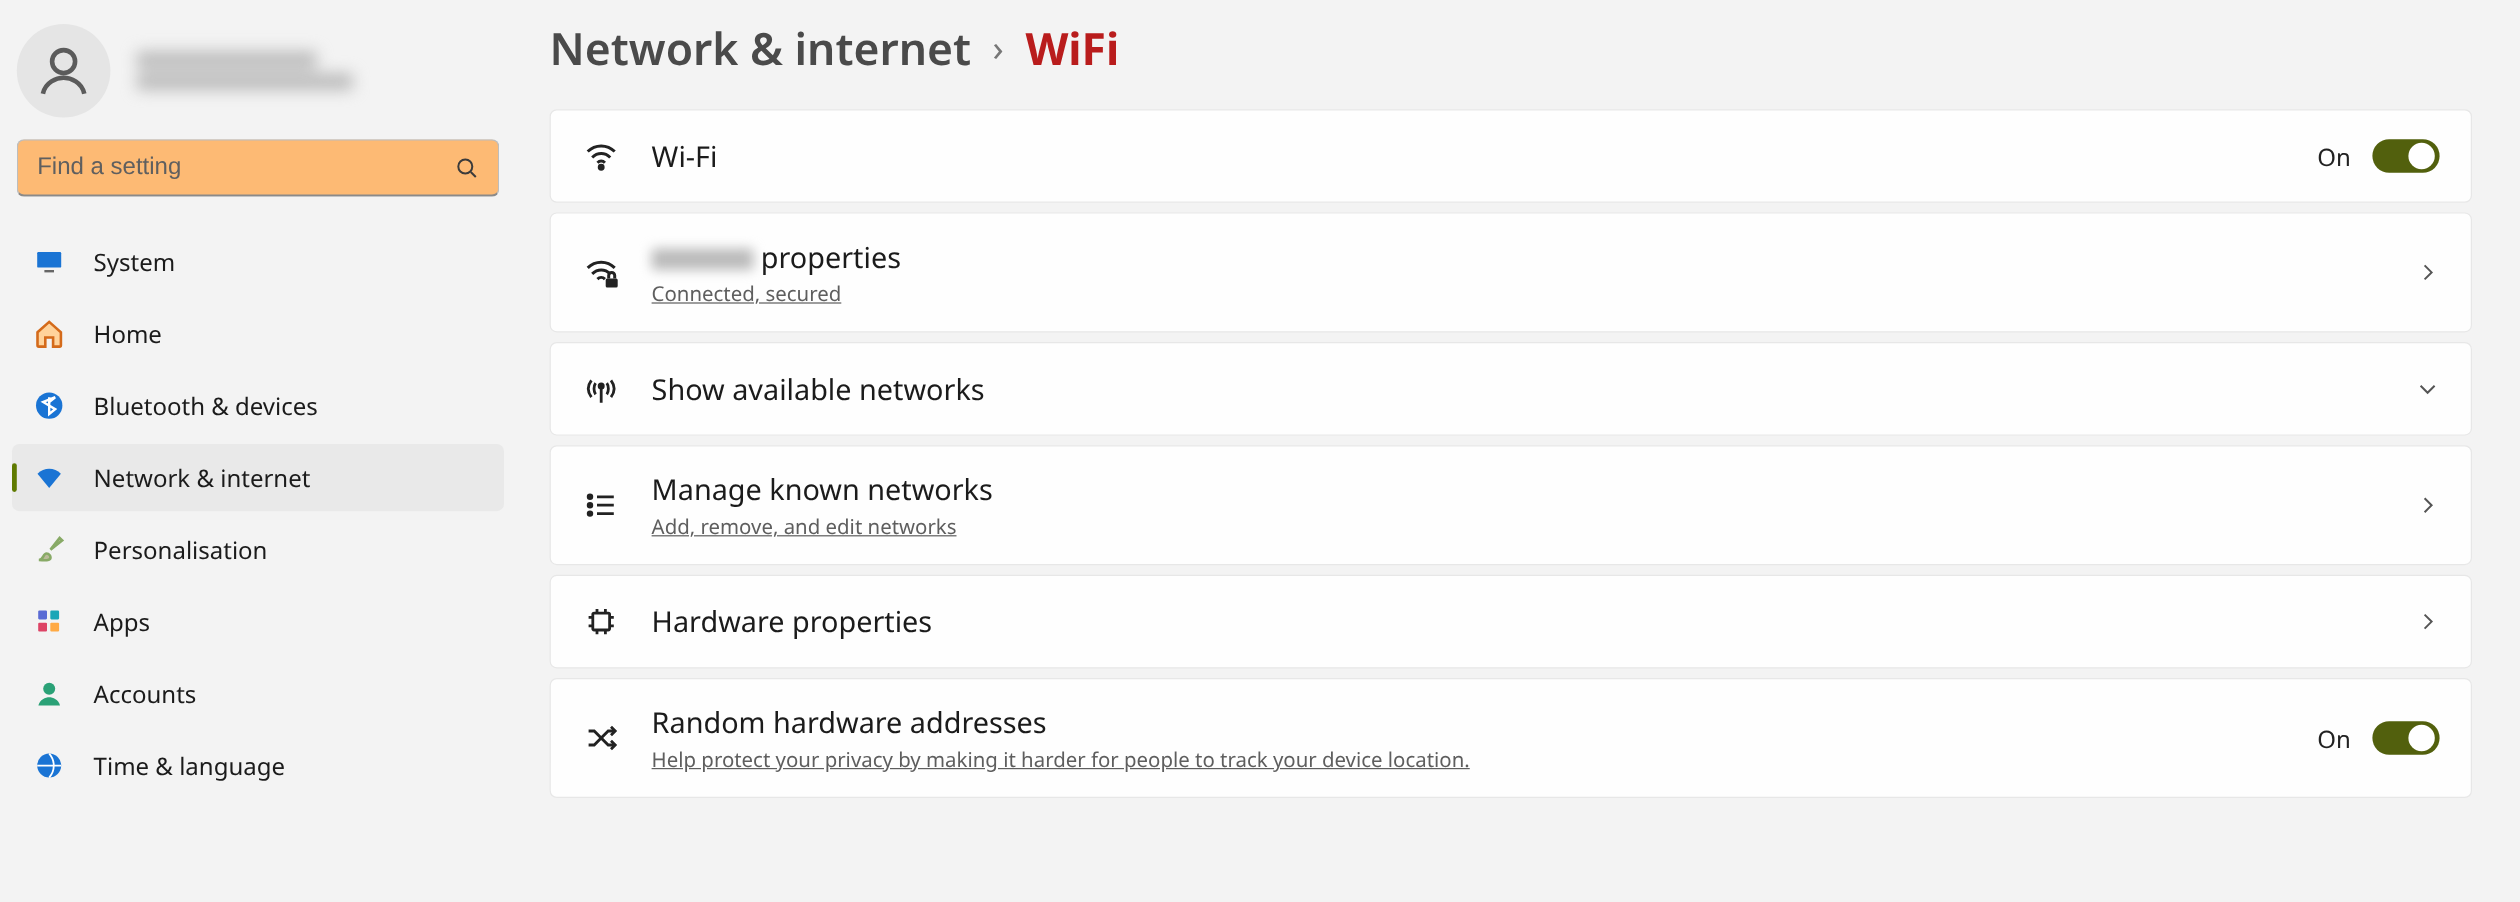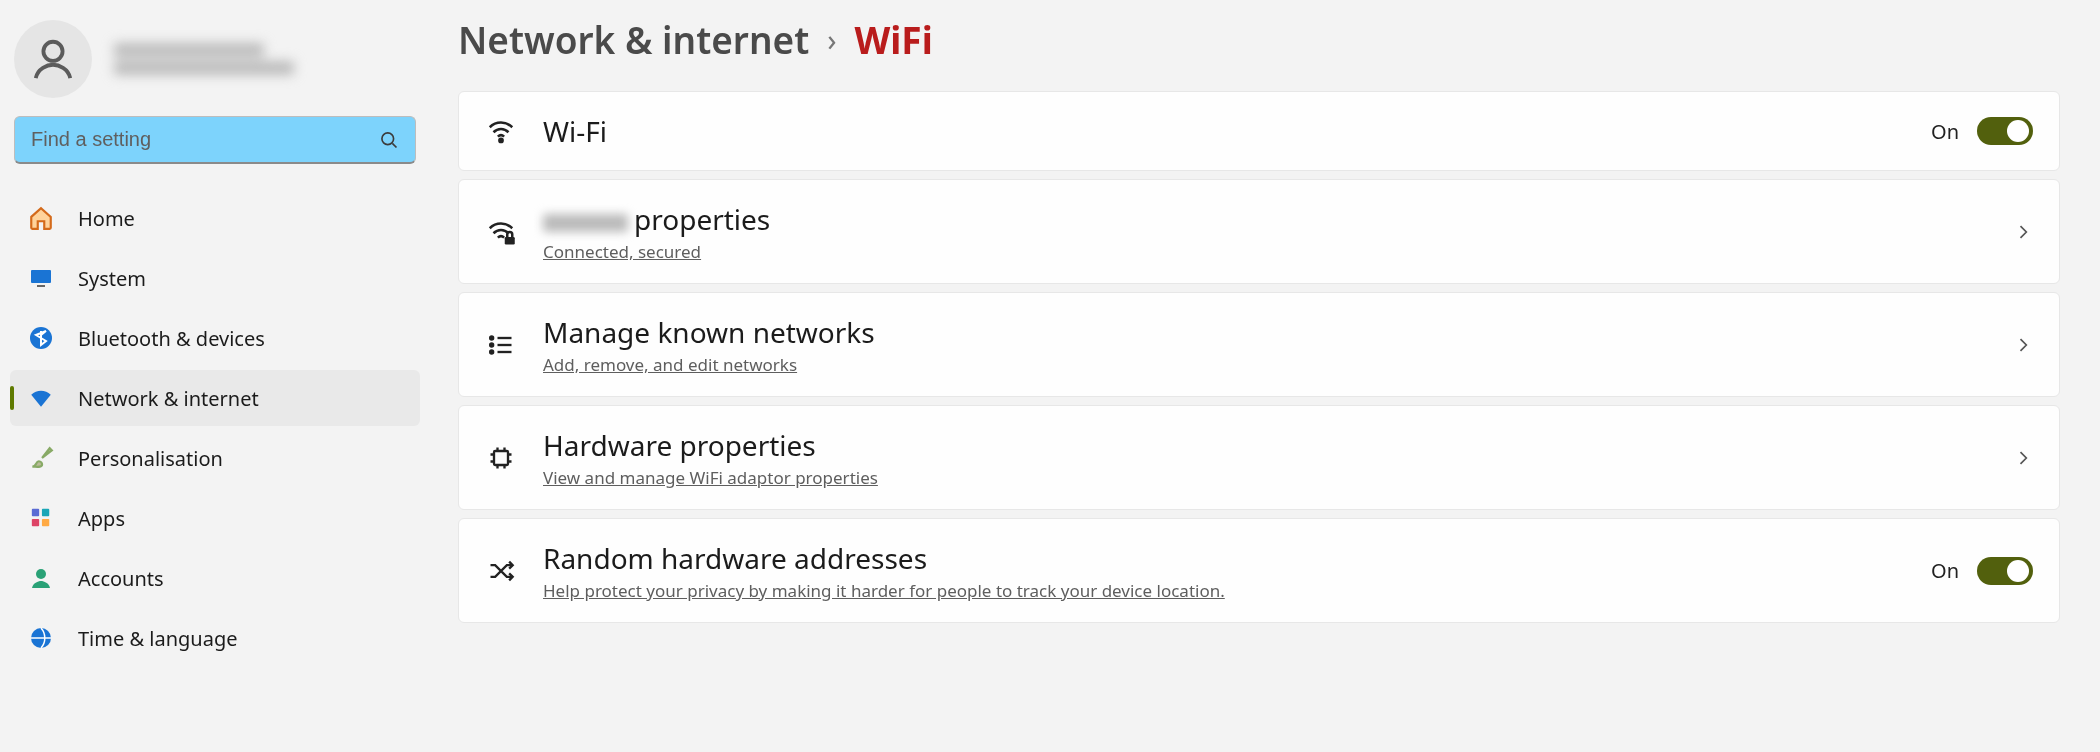--- a/index.html
+++ b/index.html
@@ -44,21 +44,21 @@
   .profile-name .pn-line.b { width:180px; }
   .search-wrap {
     padding: 0 14px 20px 14px;
   }
   .search-box {
     width: 100%;
     height: 48px;
     border: 1px solid #bdbdbd;
     border-bottom: 2px solid #8a8a8a;
     border-radius: 6px;
-    background: #7dd3fc;
+    background: #fdba74;
     display: flex;
     align-items: center;
     padding: 10px 16px;
     gap: 10px;
   }
   .search-box input {
     flex: 1;
     border: none;
     outline: none;
     background: transparent;
@@ -121,21 +121,21 @@
     gap: 26px;
     min-height: 78px;
     cursor: pointer;
   }
   .card .card-icon {
     width: 32px; height: 32px;
     display:flex; align-items:center; justify-content:center;
     color:#222;
   }
   .card .text-col { flex:1; }
-  .card .title { font-size: 28px; color:#1b1b1b; }
+  .card .title { font-size: 24px; color:#1b1b1b; }
   .card .subtitle { font-size: 17px; color:#5e5e5e; margin-top:2px;text-decoration:underline; }
   .card .title .blur {
     display:inline-block; width:85px; height:18px; background:#bbb;
     filter:blur(5px); border-radius:3px; vertical-align:-2px; margin-right:6px;
   }
   .right-ctrl { display:flex; align-items:center; gap:18px; }
   .state-label { font-size:20px; color:#222;text-align:right; }
   .chevron { width:20px; height:20px; stroke:#555; stroke-width:2; fill:none; }
   .toggle {
     width: 56px; height: 28px; border-radius: 14px;
@@ -180,36 +180,36 @@
       <svg class="search-icon" viewBox="0 0 24 24">
         <circle cx="10.5" cy="10.5" r="7"></circle>
           <path d="M21 21l-5-5"></path>
       </svg>
     </div>
   </div>
 
   <div class="nav">
 
     <div class="nav-item">
-      <span class="nav-icon ic-home">
-        <svg viewBox="0 0 24 24" width="26" height="26" stroke-width="2" fill="none">
-            <path d="M3 11l9-8 9 8v10a1 1 0 0 1-1 1h-5v-7h-6v7H4a1 1 0 0 1-1-1z"></path>
-          </svg>
-      </span>
-      <span>Home</span>
-    </div>
-
-    <div class="nav-item">
       <span class="nav-icon ic-system">
         <svg viewBox="0 0 24 24" width="24" height="24">
             <rect x="2" y="4" width="20" height="13" rx="1"></rect>
             <rect x="8" y="19" width="8" height="2" fill="#666"></rect>
           </svg>
       </span>
       <span>System</span>
+    </div>
+
+    <div class="nav-item">
+      <span class="nav-icon ic-home">
+        <svg viewBox="0 0 24 24" width="26" height="26" stroke-width="2" fill="none">
+            <path d="M3 11l9-8 9 8v10a1 1 0 0 1-1 1h-5v-7h-6v7H4a1 1 0 0 1-1-1z"></path>
+          </svg>
+      </span>
+      <span>Home</span>
     </div>
 
     <div class="nav-item">
       <span class="nav-icon ic-bt">
         <svg viewBox="0 0 24 24" width="24" height="24">
             <circle cx="12" cy="12" r="11"></circle>
             <path d="M12 5v14l5-4-10-6 10-4-5 4" stroke="#fff" stroke-width="2" fill="none"></path>
           </svg>
       </span>
       <span>Bluetooth &amp; devices</span>
@@ -309,20 +309,38 @@
       <div class="title"><span class="blur"></span><span>properties</span></div>
       <div class="subtitle">Connected, secured</div>
     </div>
     <div class="right-ctrl">
       <svg class="chevron" viewBox="0 0 24 24">
           <path d="M9 5l7 7-7 7"></path>
         </svg>
     </div>
   </div>
 
+  <div class="card">
+    <div class="card-icon">
+      <svg viewBox="0 0 24 24" width="28" height="28" fill="none" stroke="#222" stroke-width="2">
+        <path d="M5 6c-3 4-3 8 0 12M19 6c3 4 3 8 0 12"></path>
+          <path d="M8 8c-1.5 2-1.5 6 0 8M16 8c1.5 2 1.5 6 0 8"></path>
+          <circle cx="12" cy="10" r="1.5" fill="#222"></circle>
+          <path d="M12 11v11"></path>
+      </svg>
+    </div>
+    <div class="text-col">
+      <div class="title">Show available networks</div>
+    </div>
+    <div class="right-ctrl">
+      <svg class="chevron" viewBox="0 0 24 24">
+          <path d="M5 9l7 7 7-7"></path>
+        </svg>
+    </div>
+  </div>
 
   <div class="card">
     <div class="card-icon">
       <svg viewBox="0 0 24 24" width="28" height="28" stroke="#222" stroke-width="2">
         <circle cx="4" cy="6" r="1.3" fill="#222"></circle>
           <path d="M9 6h12"></path>
         <circle cx="4" cy="12" r="1.3" fill="#222"></circle>
           <path d="M9 12h12"></path>
         <circle cx="4" cy="18" r="1.3" fill="#222"></circle>
           <path d="M9 18h12"></path>
@@ -341,21 +359,20 @@
 
   <div class="card">
     <div class="card-icon">
       <svg viewBox="0 0 24 24" width="28" height="28" fill="none" stroke="#222" stroke-width="2">
         <rect x="6" y="6" width="12" height="12" rx="1"></rect>
           <path d="M9 3v3M15 3v3M9 18v3M15 18v3M3 9h3M3 15h3M18 9h3M18 15h3"></path>
       </svg>
     </div>
     <div class="text-col">
       <div class="title">Hardware properties</div>
-      <div class="subtitle">View and manage WiFi adaptor properties</div>
     </div>
     <div class="right-ctrl">
       <svg class="chevron" viewBox="0 0 24 24">
           <path d="M9 5l7 7-7 7"></path>
         </svg>
     </div>
   </div>
 
   <div class="card">
     <div class="card-icon">

